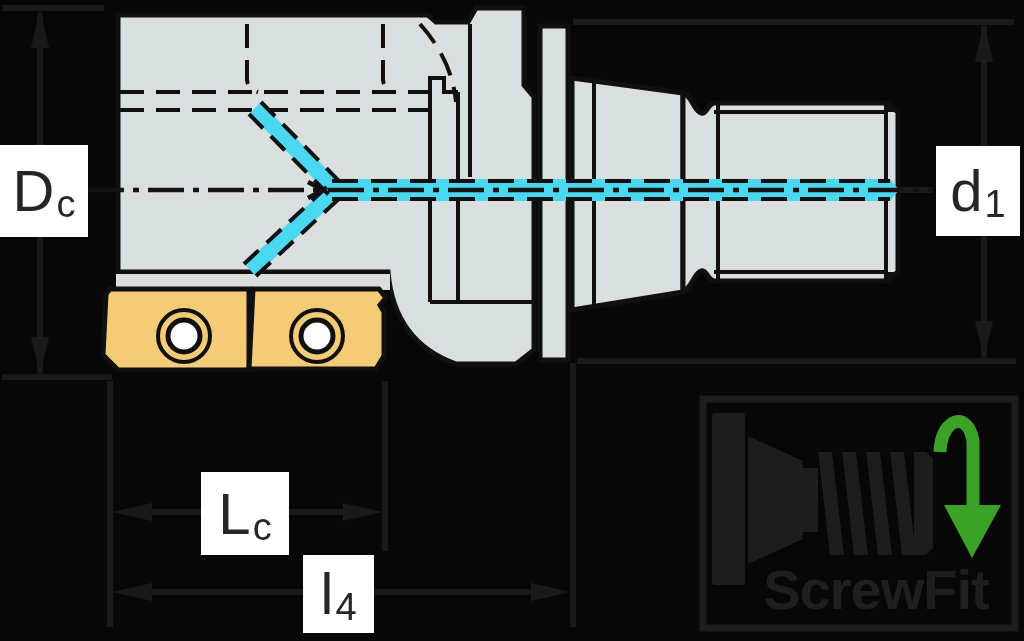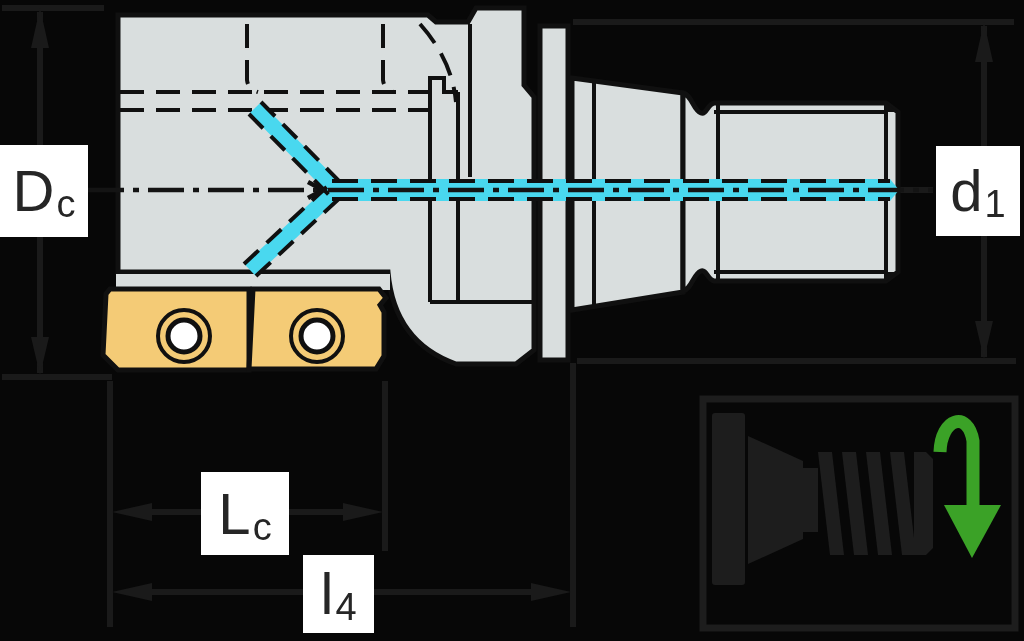--- a/index.html
+++ b/index.html
@@ -166,13 +166,14 @@
   <div class="dim-label" style="left:201px;top:472px;width:88px;height:83px;">
     <span class="main">L</span>
       <span class="sub">c</span>
   </div>
 
   <div class="dim-label" style="left:303px;top:555px;width:71px;height:78px;">
     <span class="main">l</span>
       <span class="sub">4</span>
   </div>
 
+  <div class="logo-text">ScrewFit</div>
 </div>
 
 </body></html>

